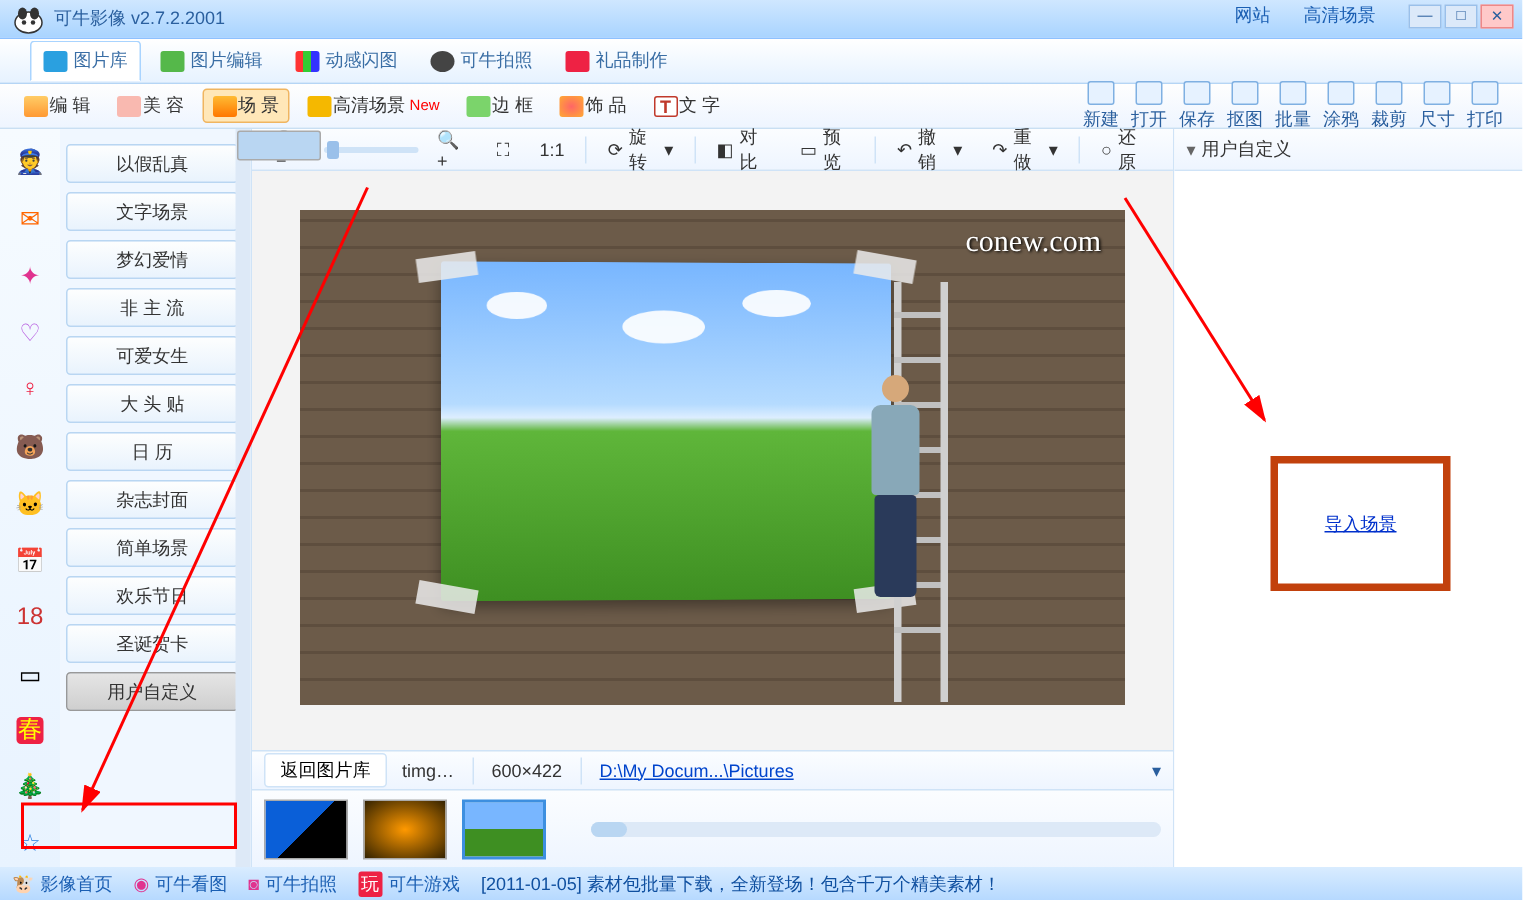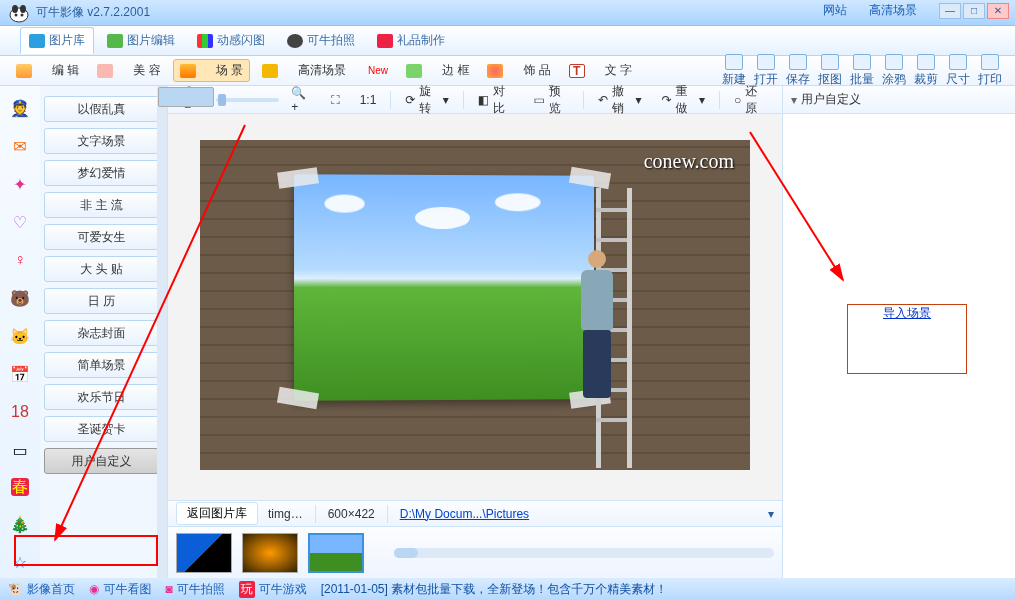--- a/index.html
+++ b/index.html
@@ -10,21 +10,21 @@
 .titlebar .rt{position:absolute;right:6px;top:2px;display:flex;gap:8px;align-items:center}
 .titlebar .rt a{color:#1b5fb3;text-decoration:none;margin-right:14px}
 .winctrl{display:flex;gap:2px}
 .winbtn{width:22px;height:16px;background:#dce9f9;border:1px solid #9ac0ea;display:flex;align-items:center;justify-content:center;font-size:10px;color:#2a5f9e}
 .winbtn.close{background:#ffc9c9;border-color:#e88}
 .tabbar{height:30px;background:linear-gradient(#fff,#e6f2ff);display:flex;align-items:center;padding:0 20px;gap:4px;border-bottom:1px solid #b5d5f5}
 .wtab{padding:4px 8px;display:flex;align-items:center;gap:4px;color:#3a6ea5;border:1px solid transparent;border-radius:3px 3px 0 0}
 .wtab.active{background:#fff;border-color:#a9d4ff;border-bottom-color:#fff}
 .ico{width:16px;height:14px;display:inline-block;border-radius:2px}
 .toolbar{height:30px;background:linear-gradient(#fefefe,#eef5ff);display:flex;align-items:center;padding:0 10px;gap:6px;border-bottom:1px solid #c9dff3}
-.tbitem{display:flex;align-items:center;gap:20px;padding:2px 6px;color:#333}
+.tbitem{display:flex;align-items:center;gap:1px;padding:2px 6px;color:#333}
 .tbitem.active{background:#ffe7b8;border:1px solid #f0b560;border-radius:3px}
 .rtools{position:absolute;right:10px;top:56px;height:30px;display:flex;align-items:center;gap:2px}
 .rtool{width:30px;text-align:center;font-size:11px;color:#2a5f9e}
 .rtool .ri{width:18px;height:16px;margin:0 auto 1px;border:1px solid #7fb0e2;background:#e6f2ff;border-radius:2px}
 .main{position:absolute;top:86px;bottom:22px;left:0;right:0;display:flex}
 .sidebar{width:168px;background:linear-gradient(#f6fbff,#e8f3ff);display:flex;border-right:1px solid #cfe3f7;position:relative}
 .sbicons{width:40px;display:flex;flex-direction:column;align-items:center;padding-top:12px;gap:18px}
 .sbico{width:20px;height:20px;display:flex;align-items:center;justify-content:center;font-size:16px}
 .sbbtns{flex:1;display:flex;flex-direction:column;padding:10px 8px 10px 4px;gap:6px;background:#f0f7ff;overflow:auto}
 .sbbtn{height:26px;border:1px solid #b9d6f2;background:linear-gradient(#fdfefe,#e9f3fd);border-radius:3px;text-align:center;line-height:24px;color:#333;font-size:12px}
@@ -61,21 +61,21 @@
 .flink{color:#0044cc;text-decoration:underline}
 .thumbstrip{height:52px;background:linear-gradient(#fbfdff,#eef5ff);border-top:1px solid #cfe3f7;display:flex;align-items:center;padding:0 8px;gap:10px}
 .thumb{width:56px;height:40px;border:1px solid #aaa;background:#eee}
 .thumb.active{border:2px solid #3d8fe0}
 .thscroll{flex:1;height:10px;background:#dde9f7;margin-left:20px;border-radius:5px;position:relative}
 .thscroll .thandle{position:absolute;left:0;top:0;bottom:0;width:24px;background:#b9d6f2;border-radius:5px}
 .rightpane{width:232px;background:#fff;display:flex;flex-direction:column}
 .rphead{height:28px;background:linear-gradient(#fbfdff,#eef5ff);border-bottom:1px solid #cfe3f7;display:flex;align-items:center;padding:0 8px;color:#333}
 .rphead .dd{margin-right:4px;color:#666}
 .rpbody{flex:1;position:relative;background:#fff}
-.importbox{position:absolute;left:64px;top:190px;width:120px;height:70px;border:1px solid #c2410c;display:flex;align-items:flex-start;justify-content:center}
+.importbox{position:absolute;left:64px;top:190px;width:120px;height:90px;border:5px solid #c2410c;display:flex;align-items:center;justify-content:center}
 .importbox a{color:#0030cc;text-decoration:underline}
 .statusbar{position:absolute;bottom:0;left:0;right:0;height:22px;background:linear-gradient(#d9ecff,#b6d9ff);display:flex;align-items:center;padding:0 8px;gap:14px;color:#1b5fb3}
 .stitem{display:flex;align-items:center;gap:4px}
 .stcenter{flex:1;text-align:left;color:#1050a0}
 .arrow{position:absolute;pointer-events:none}
 </style>
 </head>
 <body>
 
 <div class="titlebar">

